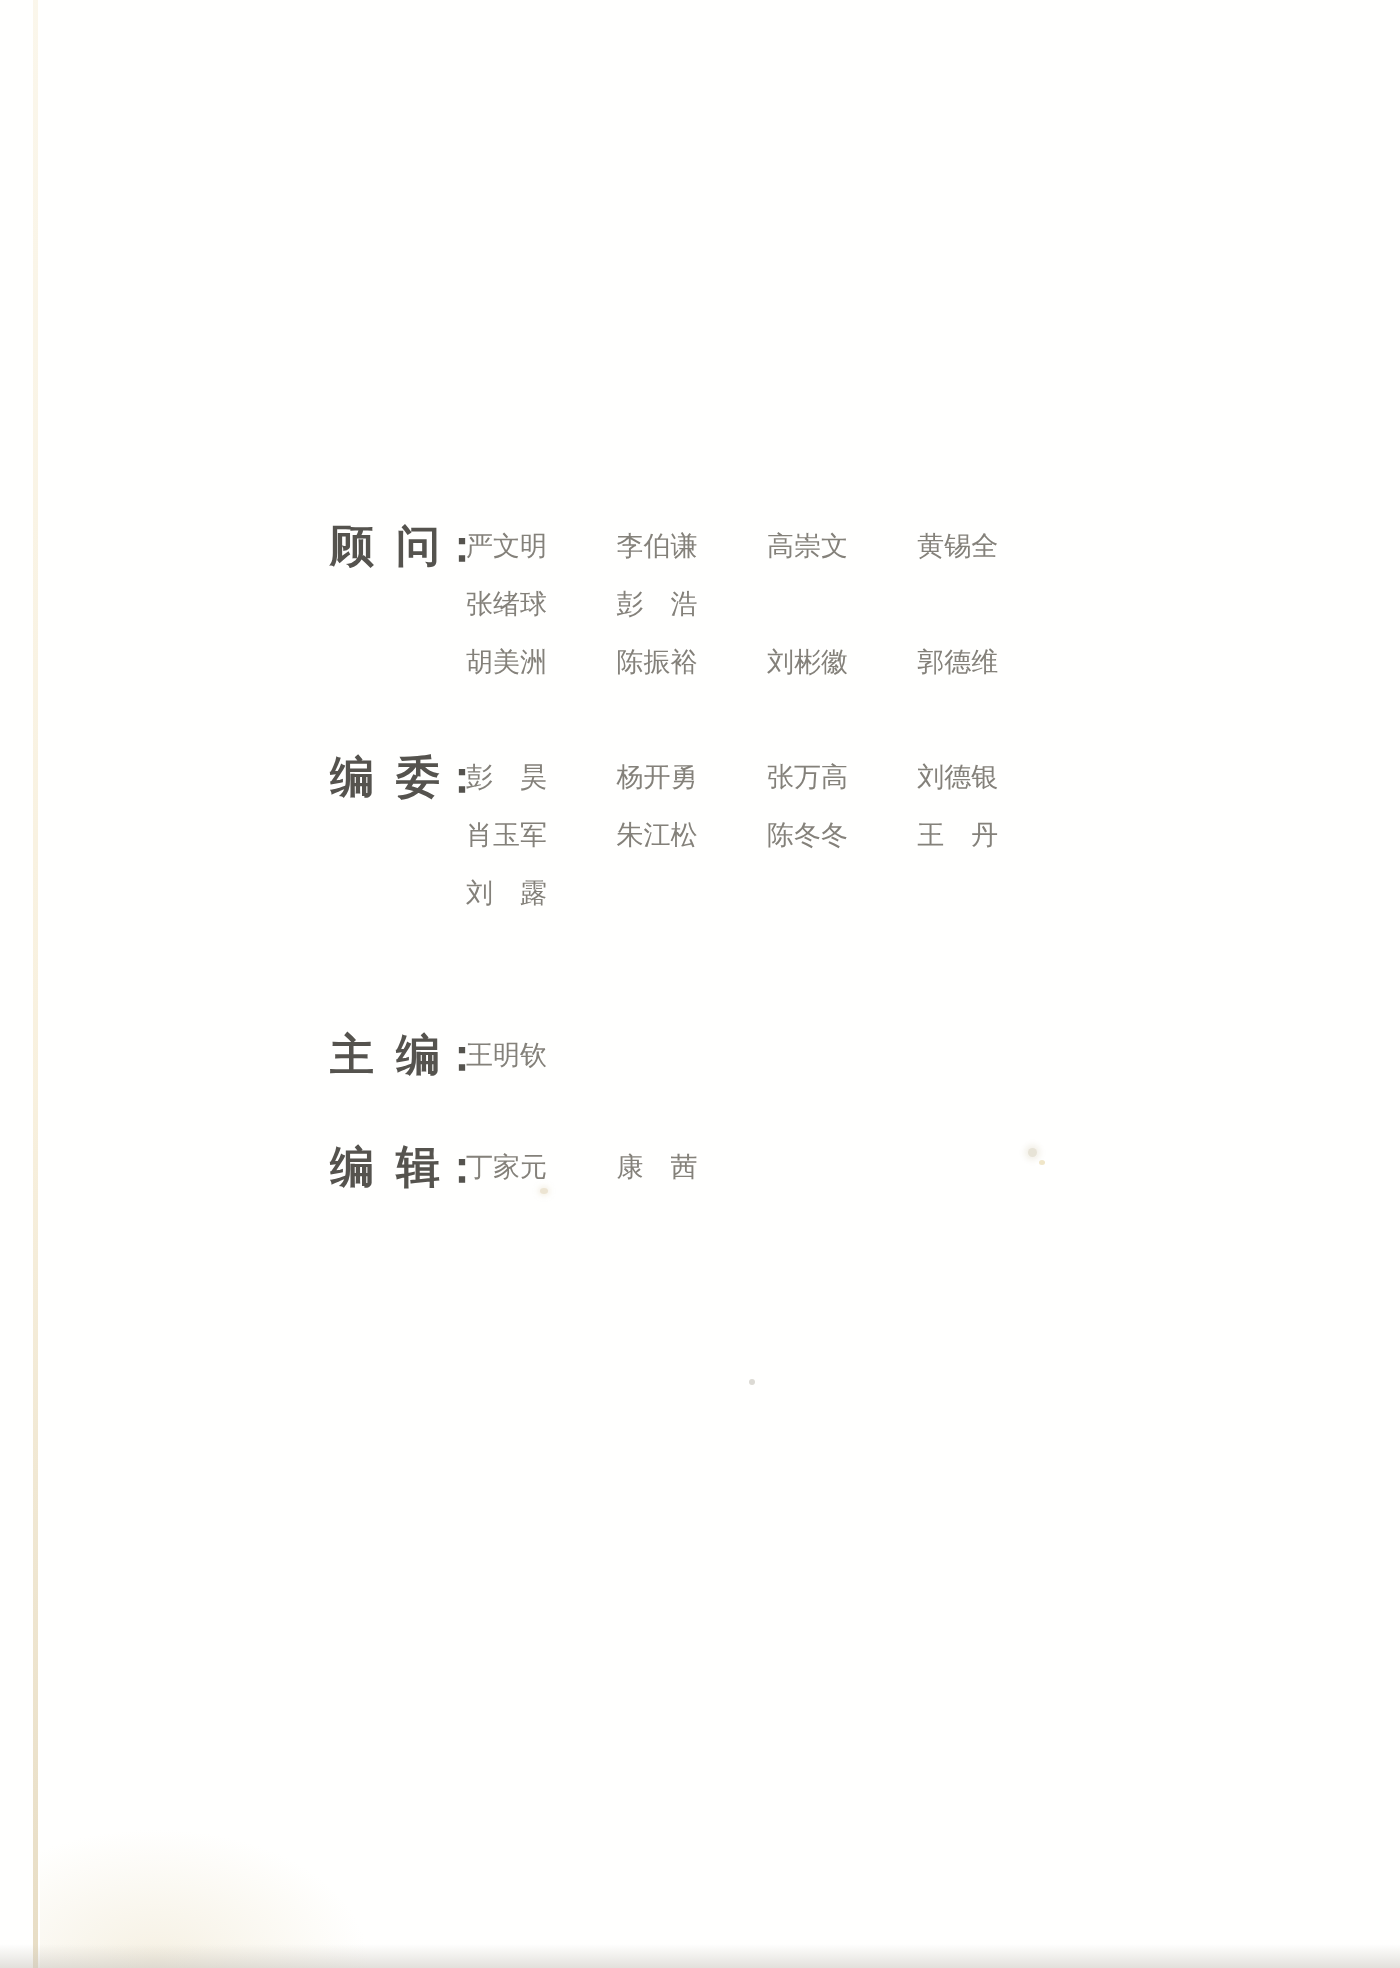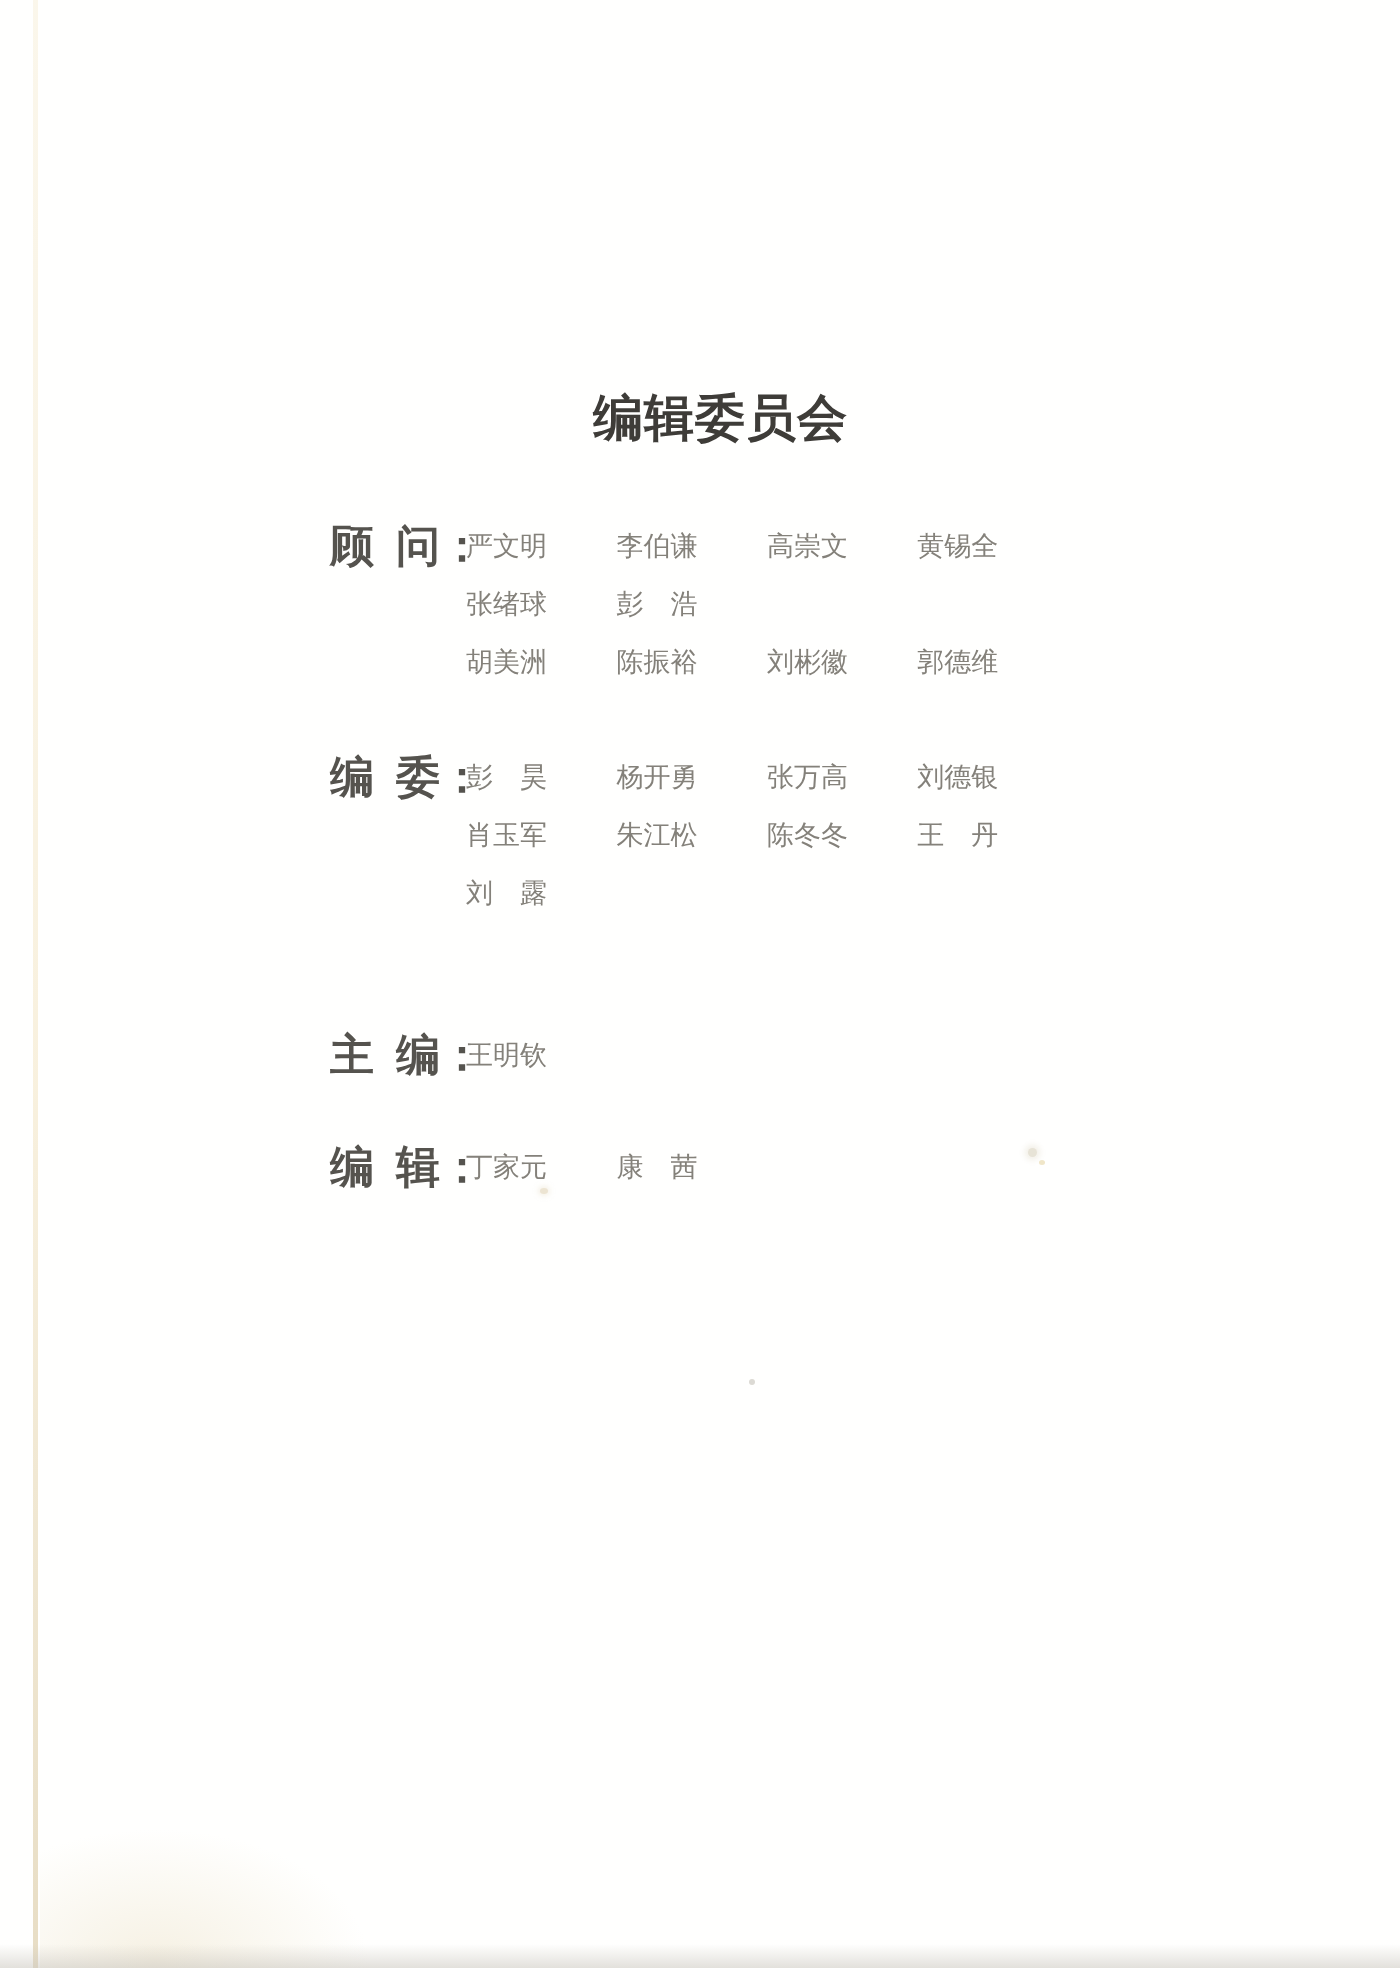--- a/index.html
+++ b/index.html
@@ -45,21 +45,20 @@
 <div class="page">
 
   <div class="crease"></div>
   <div class="bottom-blotch"></div>
   <div class="bottom-shadow"></div>
   <div class="speck speck-a"></div>
   <div class="speck speck-b"></div>
   <div class="speck speck-c"></div>
   <div class="speck speck-d"></div>
 
-  <h1 class="title">编辑委员会</h1>
 
   <section class="block" style="top:517px;">
     <div class="lbl-wrap">
       <span class="lbl">顾问</span><span class="colon">：</span>
     </div>
     <div class="names">
       <div class="row">
         <span class="name">严文明</span>
         <span class="name">李伯谦</span>
         <span class="name">高崇文</span>

